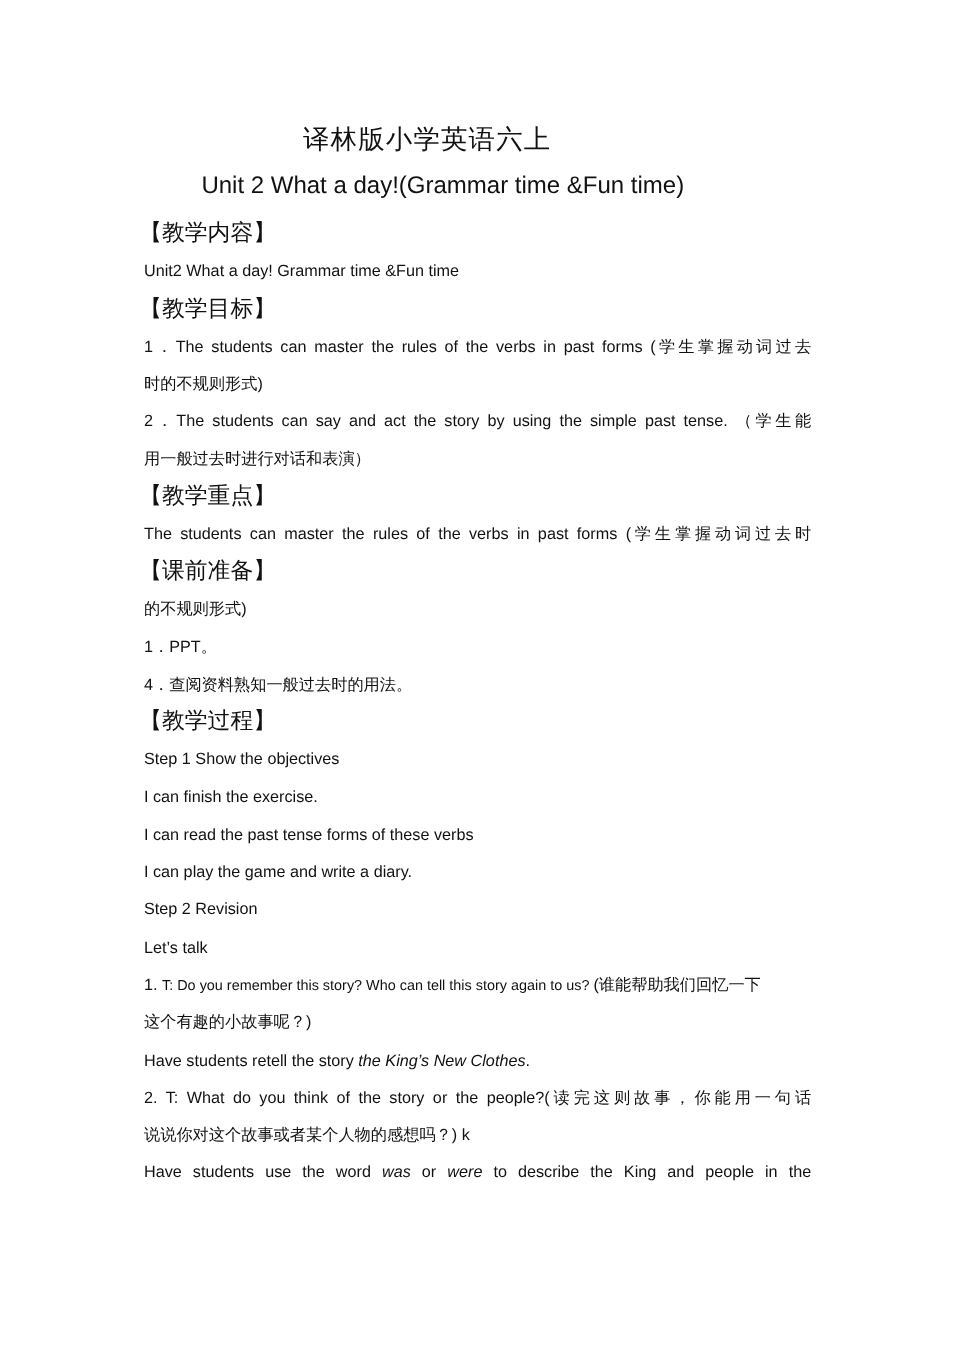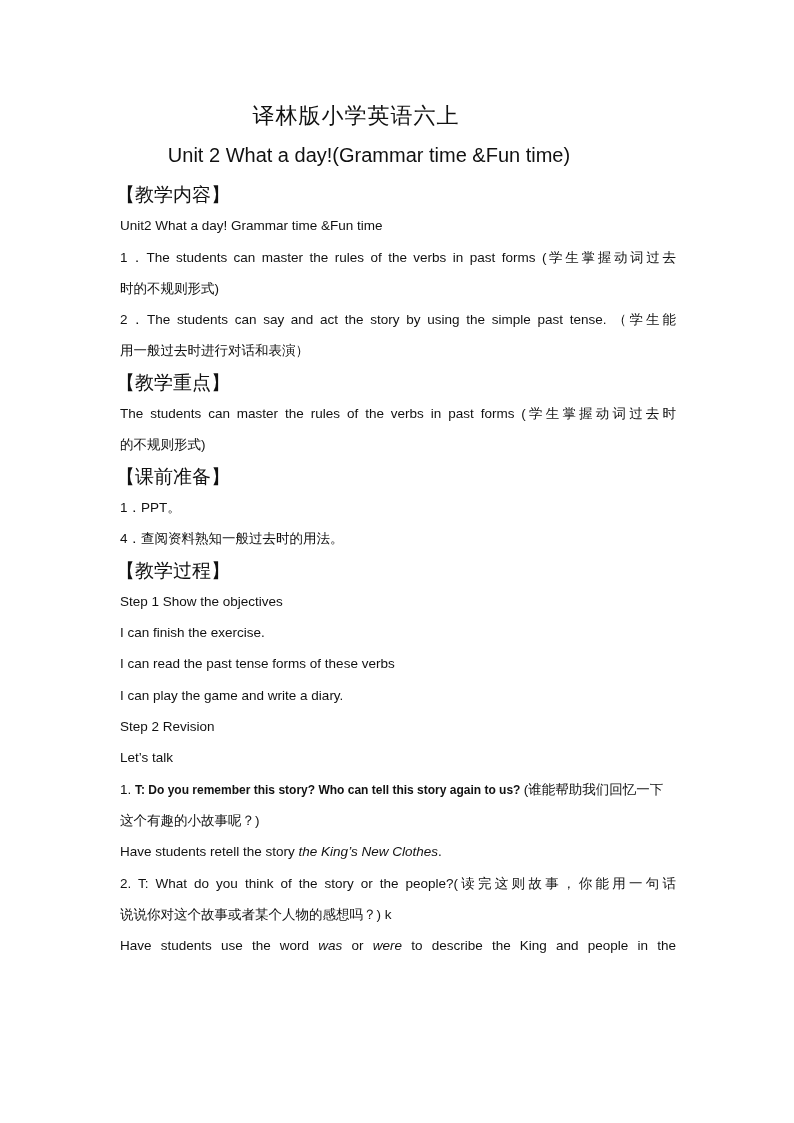--- a/index.html
+++ b/index.html
@@ -14,45 +14,46 @@
       position: absolute; left: 0; width: 738px; top: 144px; text-align: center;
       font-family: "Liberation Sans", sans-serif; font-size: 20px; color: #111;
     }
     .body {
       position: absolute; left: 120px; top: 182px; width: 556px;
       font-family: "Liberation Sans", sans-serif; font-size: 13.5px; color: #111;
     }
     .line { height: 31.3px; line-height: 26px; white-space: nowrap; overflow: visible; }
     .line.just { text-align: justify; text-align-last: justify; }
     .heading { margin-left: -4px; }
-    .small { font-size: 12px; font-weight: bold; }
+    .small { font-size: 12px; }
     .cn { font-size: 19px; }
     em { }
   </style>
 </head>
 <body>
 
 <div class="page">
   <div class="title">译林版小学英语六上</div>
   <div class="subtitle">Unit 2 What a day!(Grammar time &amp;Fun time)</div>
 
   <div class="body">
     <div class="line heading cn">【教学内容】</div>
     <div class="line">Unit2 What a day! Grammar time &amp;Fun time</div>
 
+    <div class="line heading cn">【教学目标】</div>
     <div class="line just">1．The students can master the rules of the verbs in past forms (学生掌握动词过去</div>
     <div class="line">时的不规则形式)</div>
     <div class="line just">2．The students can say and act the story by using the simple past tense. （学生能</div>
     <div class="line">用一般过去时进行对话和表演）</div>
 
     <div class="line heading cn">【教学重点】</div>
     <div class="line just">The students can master the rules of the verbs in past forms (学生掌握动词过去时</div>
+    <div class="line heading cn">【课前准备】</div>
+
     <div class="line">的不规则形式)</div>
-
-    <div class="line heading cn">【课前准备】</div>
     <div class="line">1．PPT。</div>
     <div class="line">4．查阅资料熟知一般过去时的用法。</div>
 
     <div class="line heading cn">【教学过程】</div>
     <div class="line">Step 1 Show the objectives</div>
     <div class="line">I can finish the exercise.</div>
     <div class="line">I can read the past tense forms of these verbs</div>
     <div class="line">I can play the game and write a diary.</div>
     <div class="line">Step 2 Revision</div>
     <div class="line">Let’s talk</div>

